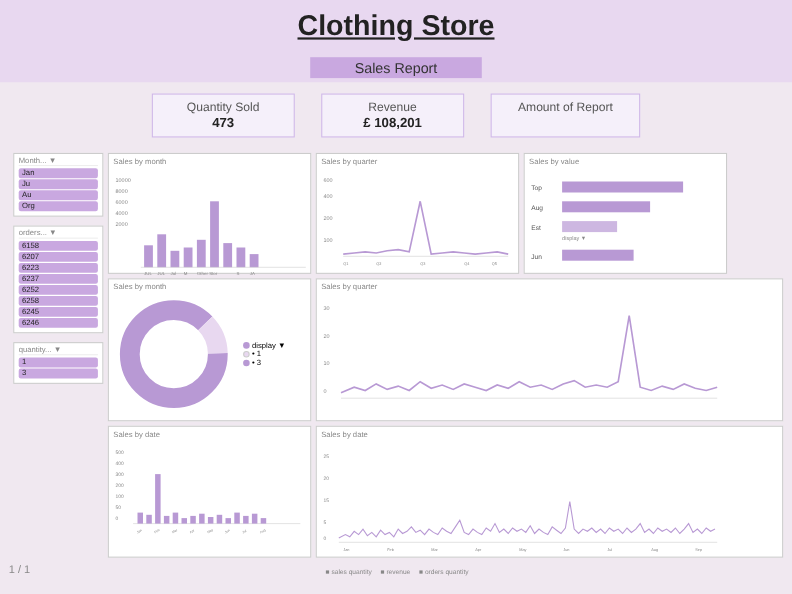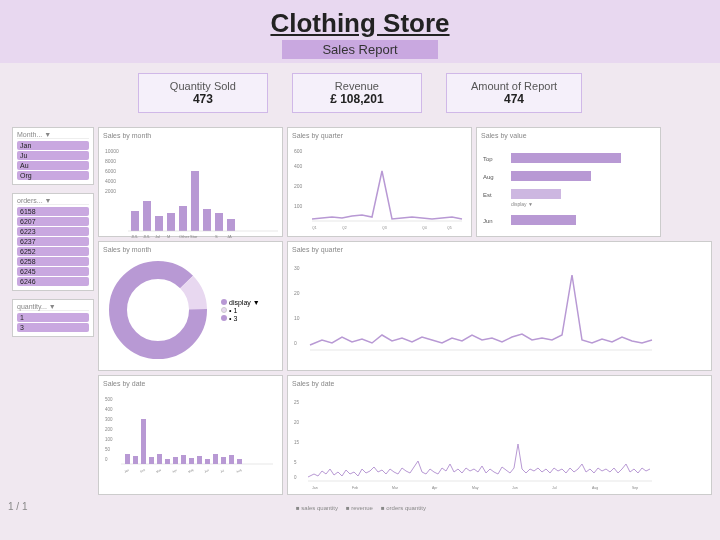--- a/index.html
+++ b/index.html
@@ -20,21 +20,21 @@
       font-weight: bold;
       text-decoration: underline;
       color: #222;
     }
     .header .subtitle {
       background: #c9a8e0;
       display: inline-block;
       padding: 2px 40px;
       font-size: 13px;
       color: #333;
-      margin-top: 1px;
+      margin-top: 13px;
     }
     .kpi-row {
       display: flex;
       justify-content: center;
       gap: 24px;
       padding: 10px 20px;
       background: #f0e8f0;
     }
     .kpi-box {
       background: #f5f0fa;
@@ -164,21 +164,20 @@
   <div class="kpi-box">
     <div class="kpi-label">Quantity Sold</div>
     <div class="kpi-value">473</div>
   </div>
   <div class="kpi-box">
     <div class="kpi-label">Revenue</div>
     <div class="kpi-value">£  108,201</div>
   </div>
   <div class="kpi-box">
     <div class="kpi-label">Amount of Report</div>
-    <div class="kpi-value">474</div>
   </div>
 </div>
 
 <div class="main-content">
 
   <div class="left-panel">
     <div class="filter-box">
       <div class="filter-title">Month... ▼</div>
       <div class="filter-item">Jan</div>
       <div class="filter-item">Ju</div>

